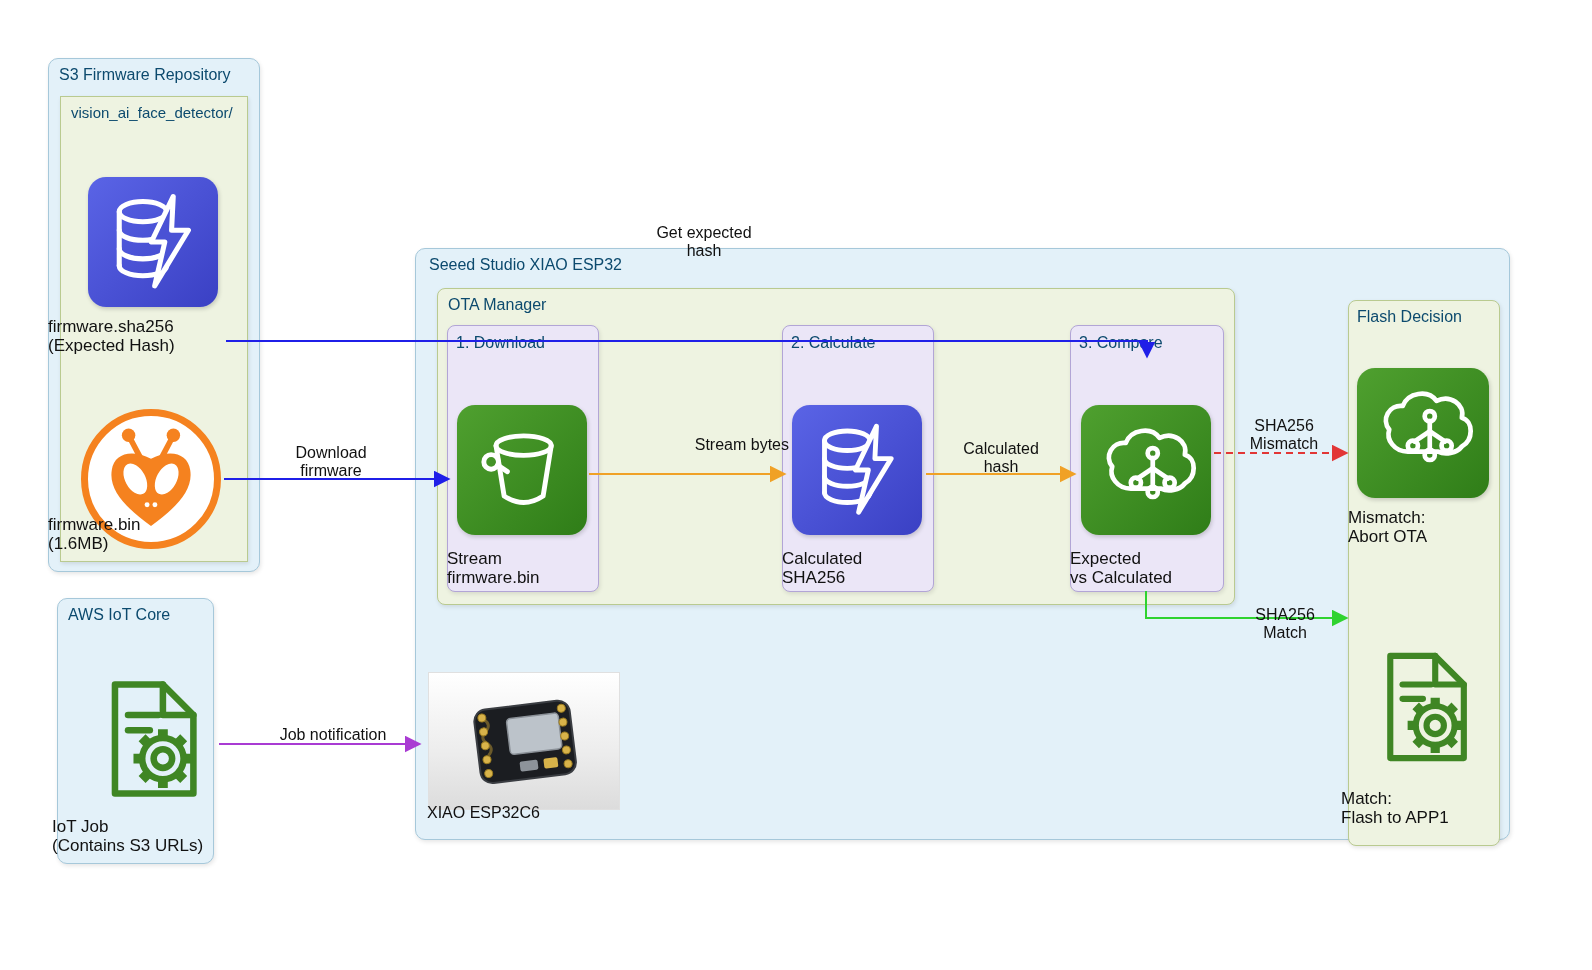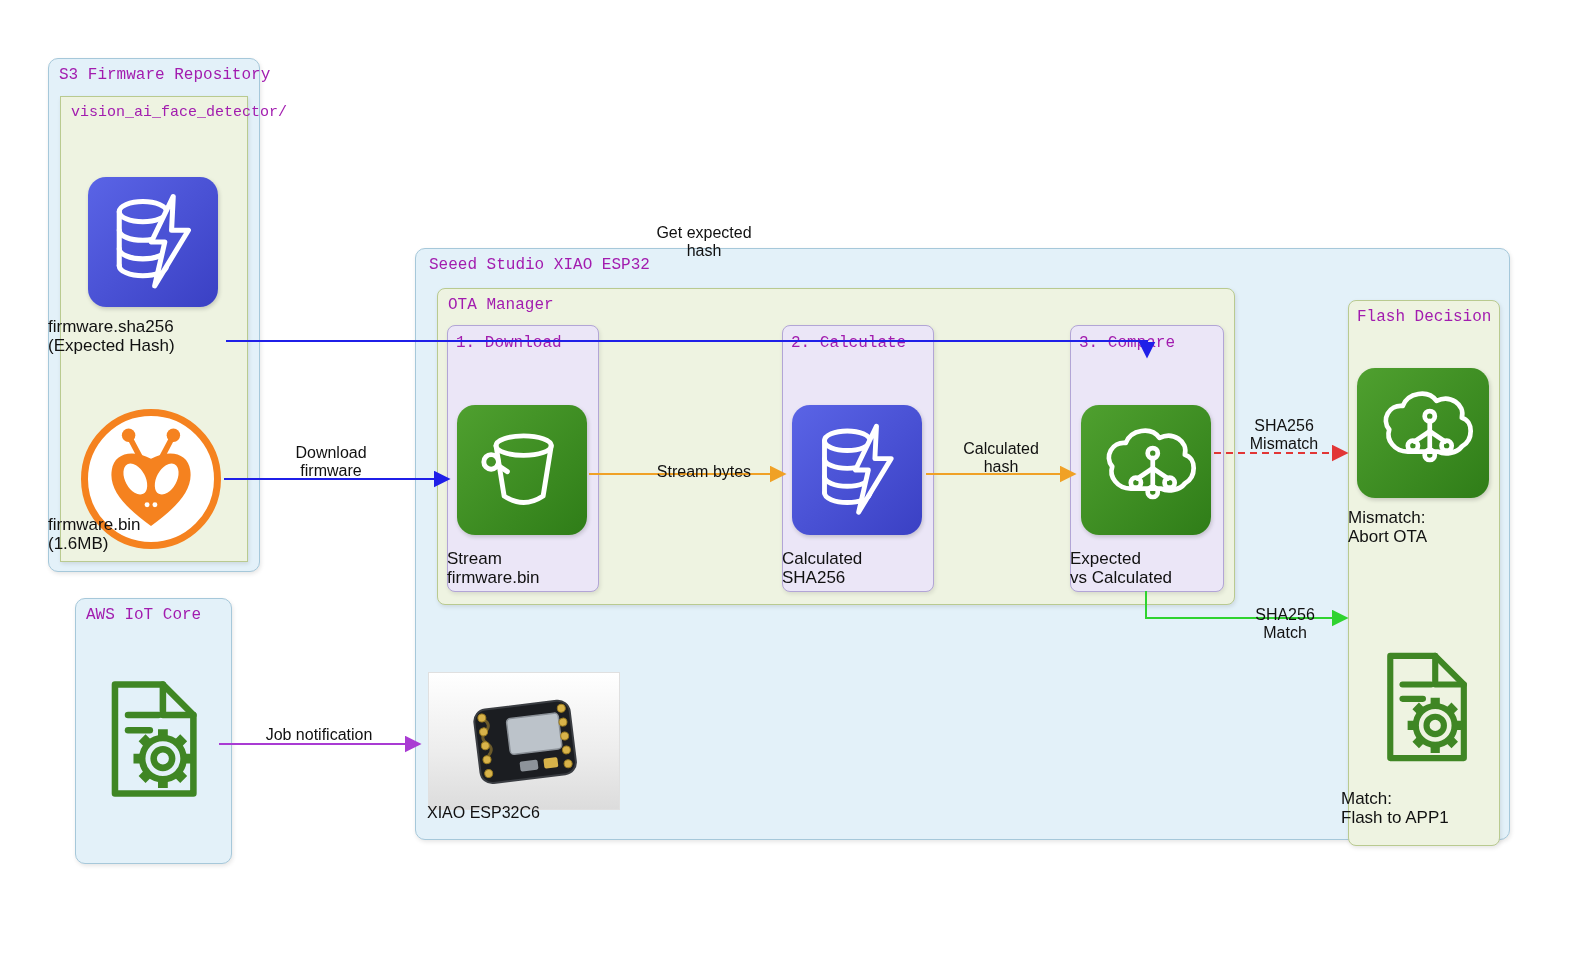--- a/index.html
+++ b/index.html
@@ -4,21 +4,21 @@
 <style>
   html,body{margin:0;padding:0;background:#ffffff;}
   .canvas{
     position:relative;width:1592px;height:970px;background:#ffffff;
     font-family:"Liberation Sans", sans-serif;color:#141414;overflow:hidden;
   }
   .container{position:absolute;border-radius:10px;box-shadow:1px 2px 4px rgba(0,0,0,.10);}
   .c-blue{background:#e3f1f9;border:1px solid #a6c8da;z-index:1;}
   .c-green{background:#eef3e1;border:1px solid #b9ca90;z-index:2;}
   .c-lav{background:#ebe6f7;border:1px solid #b2a5d6;z-index:3;border-radius:8px;}
-  .ctitle{position:absolute;top:7px;left:10px;font-size:16px;color:#a21caf;white-space:nowrap;font-family:Liberation Mono, monospace;}
+  .ctitle{position:absolute;top:7px;left:10px;font-size:16px;color:#0c4a6e;white-space:nowrap;}
   .icon-sq{position:absolute;border-radius:18px;display:flex;align-items:center;justify-content:center;
     z-index:10;box-shadow:1px 2px 4px rgba(0,0,0,.18);}
   .blue-grad{background:linear-gradient(135deg,#5a64e6 0%,#3a40c4 100%);}
   .green-grad{background:linear-gradient(135deg,#4fa02f 0%,#2f7d18 100%);}
   .lbl{position:absolute;font-size:17px;line-height:19px;color:#111;z-index:20;}
   .lbl span{display:block;}
   .edge-lbl{position:absolute;text-align:center;font-size:16px;line-height:18px;color:#111;z-index:45;}
   .edge-lbl span{display:block;}
   .overlay{position:absolute;left:0;top:0;z-index:40;pointer-events:none;}
   .e-blue{stroke:#1f1fe8;stroke-width:2;fill:none;}
@@ -76,34 +76,38 @@
       <ellipse cx="64" cy="50" rx="9" ry="15" transform="rotate(28 64 50)" fill="#ffffff"></ellipse>
       <circle cx="46.5" cy="73" r="2.2" fill="#ffffff"></circle>
       <circle cx="53.5" cy="73" r="2.2" fill="#ffffff"></circle>
     </svg>
   </div>
   <div class="lbl" style="left:48px;top:515px;width:206px;">
     <span>firmware.bin</span>
     <span>(1.6MB)</span>
   </div>
 
-  <div class="container c-blue" style="left:75px;top:598px;width:155px;height:264px;">
+  <div class="container c-blue" style="left:57px;top:598px;width:155px;height:264px;">
     <div class="ctitle">AWS IoT Core</div>
   </div>
   <svg class="doc-icon" style="left:100px;top:678px;" width="104" height="122" viewBox="0 0 92 112">
     <g stroke="#3f8624" stroke-width="6" fill="none" stroke-linejoin="round" stroke-linecap="round">
       <path d="M12,6 H56 L84,34 V106 H12 Z"></path>
       <path d="M56,6 V34 H84"></path>
       <path d="M24,34 H52"></path>
         <path d="M24,48 H44"></path>
       <path d="M76,74 H83 M70.1,88.1 L75.1,93.1 M56,94 V101 M41.9,88.1 L36.9,93.1 M36,74 H29 M41.9,59.9 L36.9,54.9 M56,54 V47 M70.1,59.9 L75.1,54.9" stroke-width="9" stroke-linecap="butt"></path>
       <circle cx="56" cy="74" r="19"></circle>
       <circle cx="56" cy="74" r="8.5"></circle>
     </g>
   </svg>
+  <div class="lbl" style="left:52px;top:817px;width:200px;">
+    <span>IoT Job</span>
+    <span>(Contains S3 URLs)</span>
+  </div>
 
   <div class="container c-blue" style="left:415px;top:248px;width:1093px;height:590px;">
     <div class="ctitle" style="left:13px;">Seeed Studio XIAO ESP32</div>
   </div>
 
   <div class="container c-green" style="left:437px;top:288px;width:796px;height:315px;border-radius:8px;">
     <div class="ctitle">OTA Manager</div>
   </div>
 
   <div class="container c-lav" style="left:447px;top:325px;width:150px;height:265px;">
@@ -234,36 +238,36 @@
   </div>
 
   <div class="edge-lbl" style="left:619px;top:224px;width:170px;">
     <span>Get expected</span>
     <span>hash</span>
   </div>
   <div class="edge-lbl" style="left:271px;top:444px;width:120px;">
     <span>Download</span>
     <span>firmware</span>
   </div>
-  <div class="edge-lbl" style="left:619px;top:463px;width:170px;">
+  <div class="edge-lbl" style="left:619px;top:436px;width:170px;text-align:right;">
     <span>Stream bytes</span>
   </div>
   <div class="edge-lbl" style="left:941px;top:440px;width:120px;">
     <span>Calculated</span>
     <span>hash</span>
   </div>
   <div class="edge-lbl" style="left:1224px;top:417px;width:120px;">
     <span>SHA256</span>
     <span>Mismatch</span>
   </div>
   <div class="edge-lbl" style="left:1225px;top:606px;width:120px;">
     <span>SHA256</span>
     <span>Match</span>
   </div>
-  <div class="edge-lbl" style="left:244px;top:726px;width:150px;text-align:center;">
+  <div class="edge-lbl" style="left:258px;top:726px;width:150px;text-align:center;">
     <span>Job notification</span>
   </div>
 
   <svg class="overlay" width="1592" height="970" viewBox="0 0 1592 970">
     <defs>
       <marker id="ah-blue" viewBox="0 0 10 10" refX="8.5" refY="5" markerWidth="8.5" markerHeight="8.5" orient="auto-start-reverse">
         <path d="M0,0 L10,5 L0,10 Z" fill="#1f1fe8"></path>
       </marker>
       <marker id="ah-orange" viewBox="0 0 10 10" refX="8.5" refY="5" markerWidth="8.5" markerHeight="8.5" orient="auto-start-reverse">
         <path d="M0,0 L10,5 L0,10 Z" fill="#f0a126"></path>

